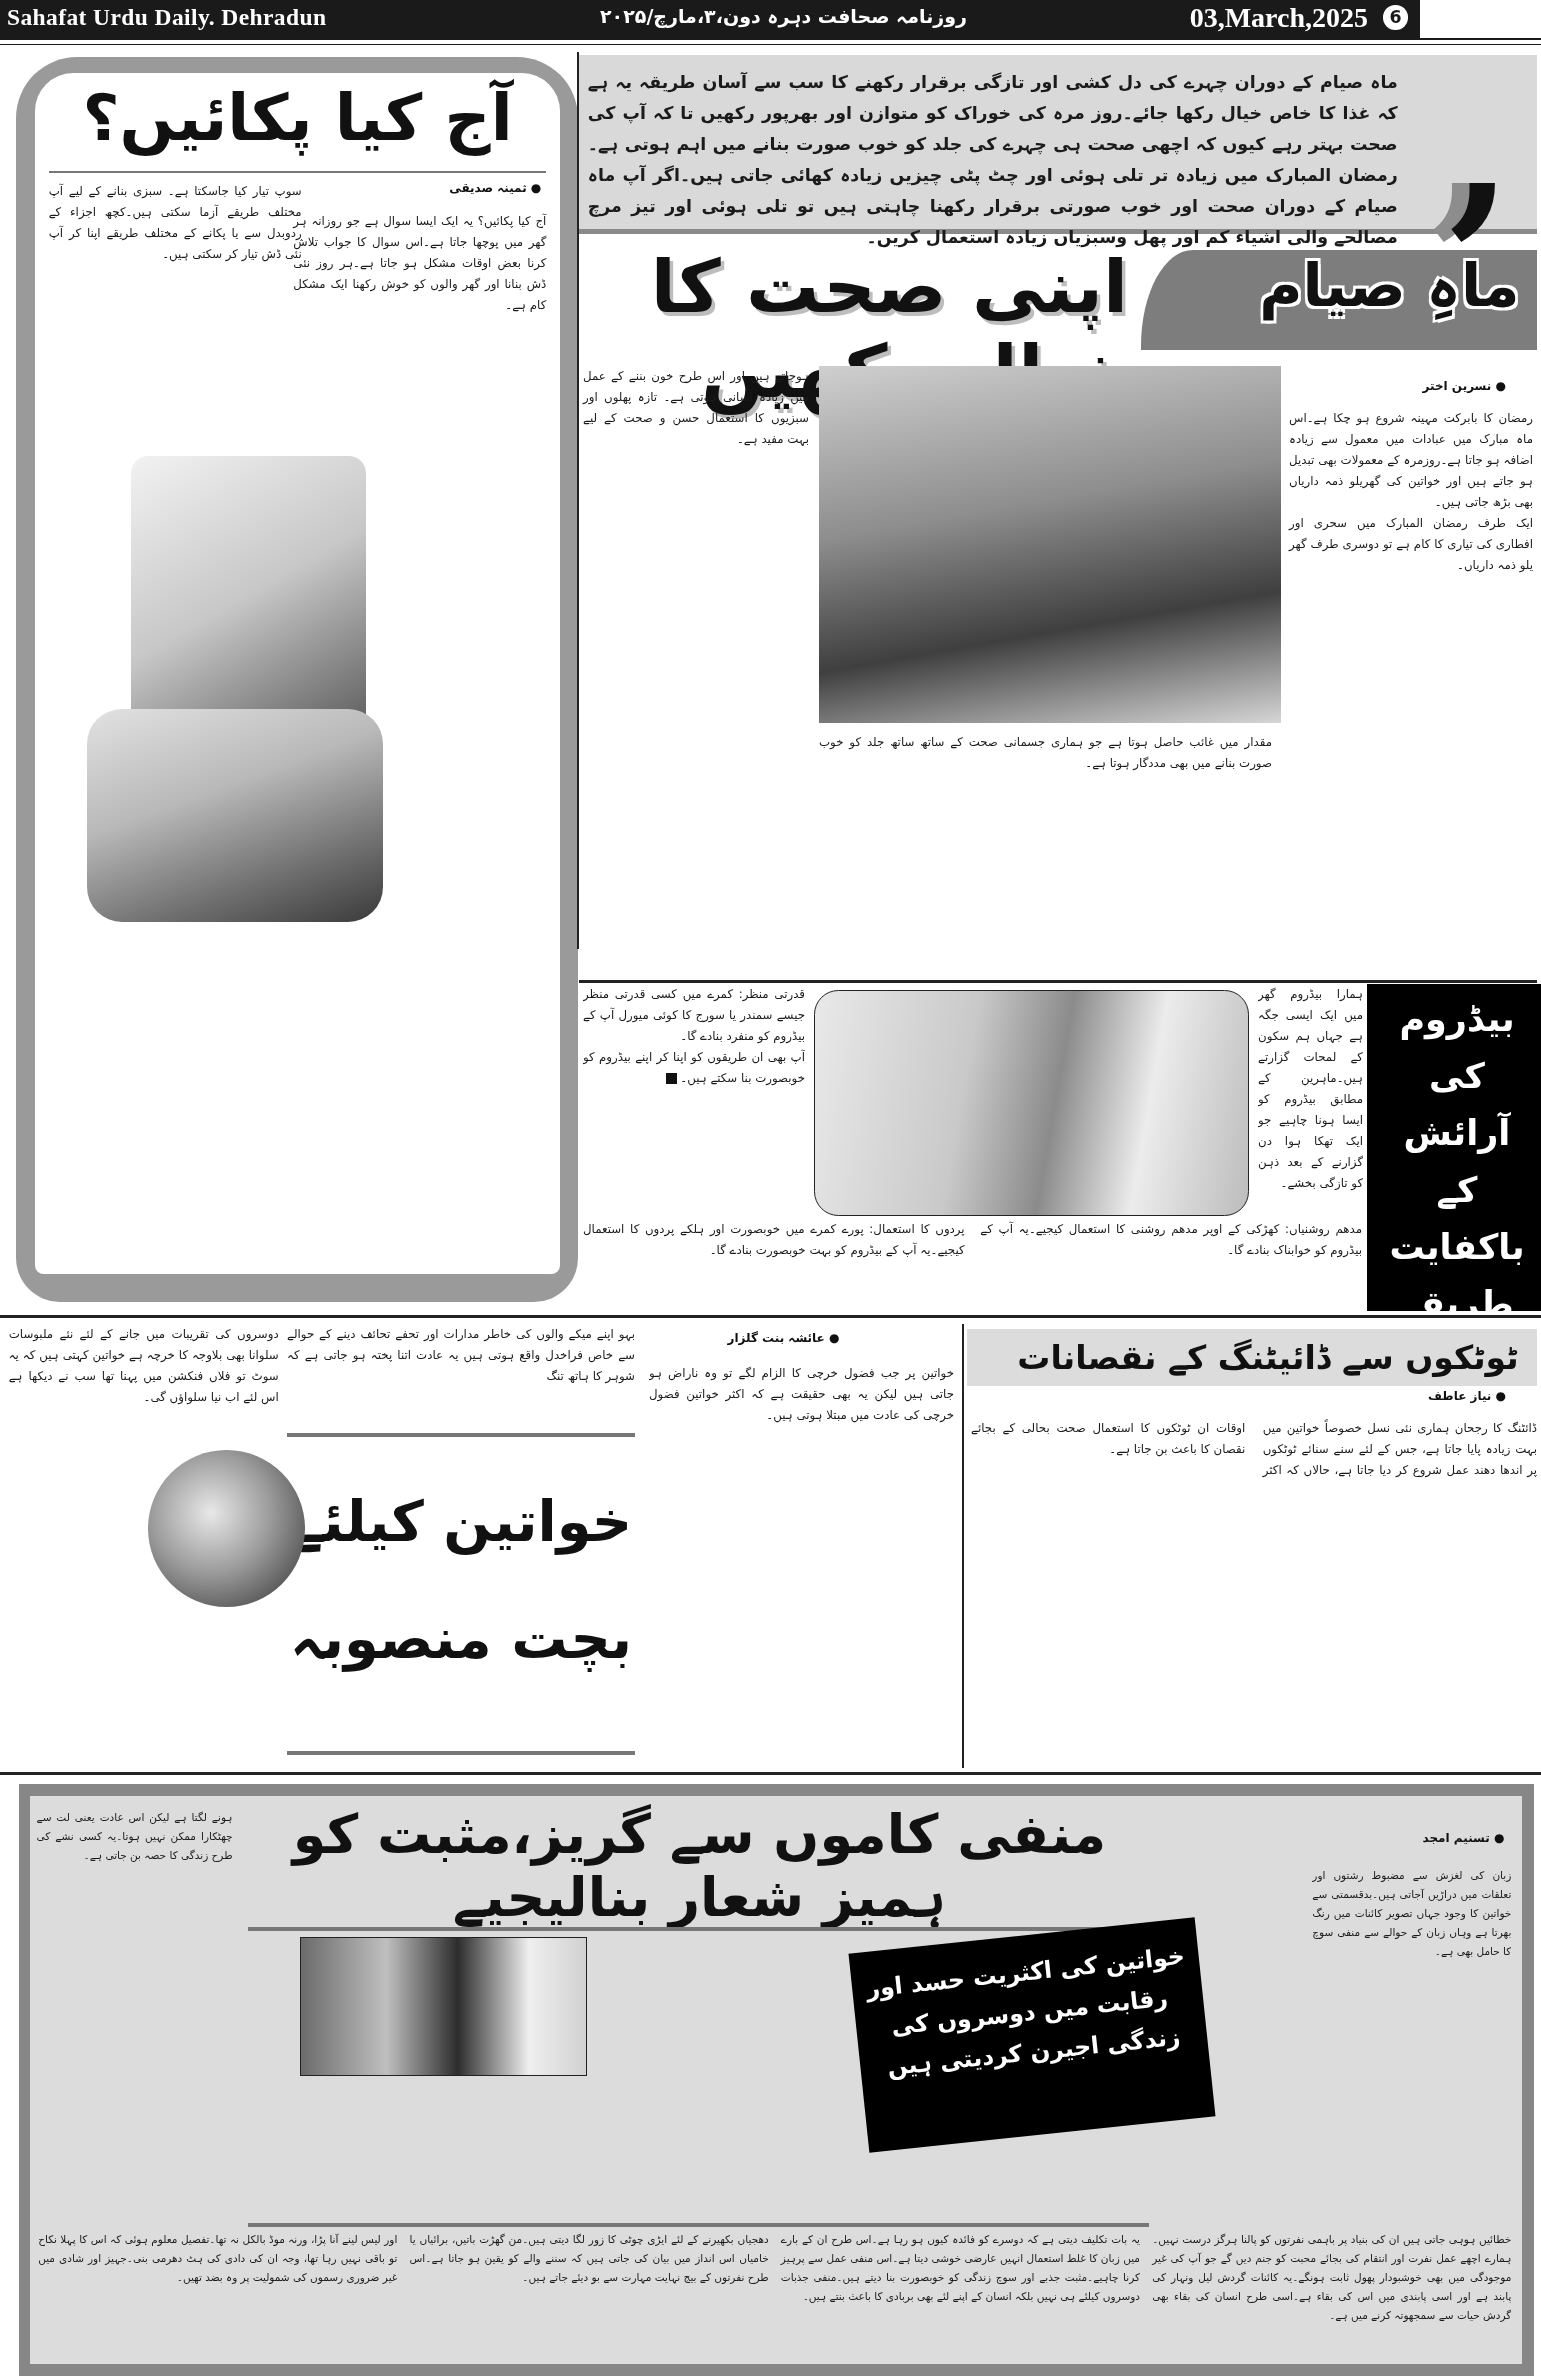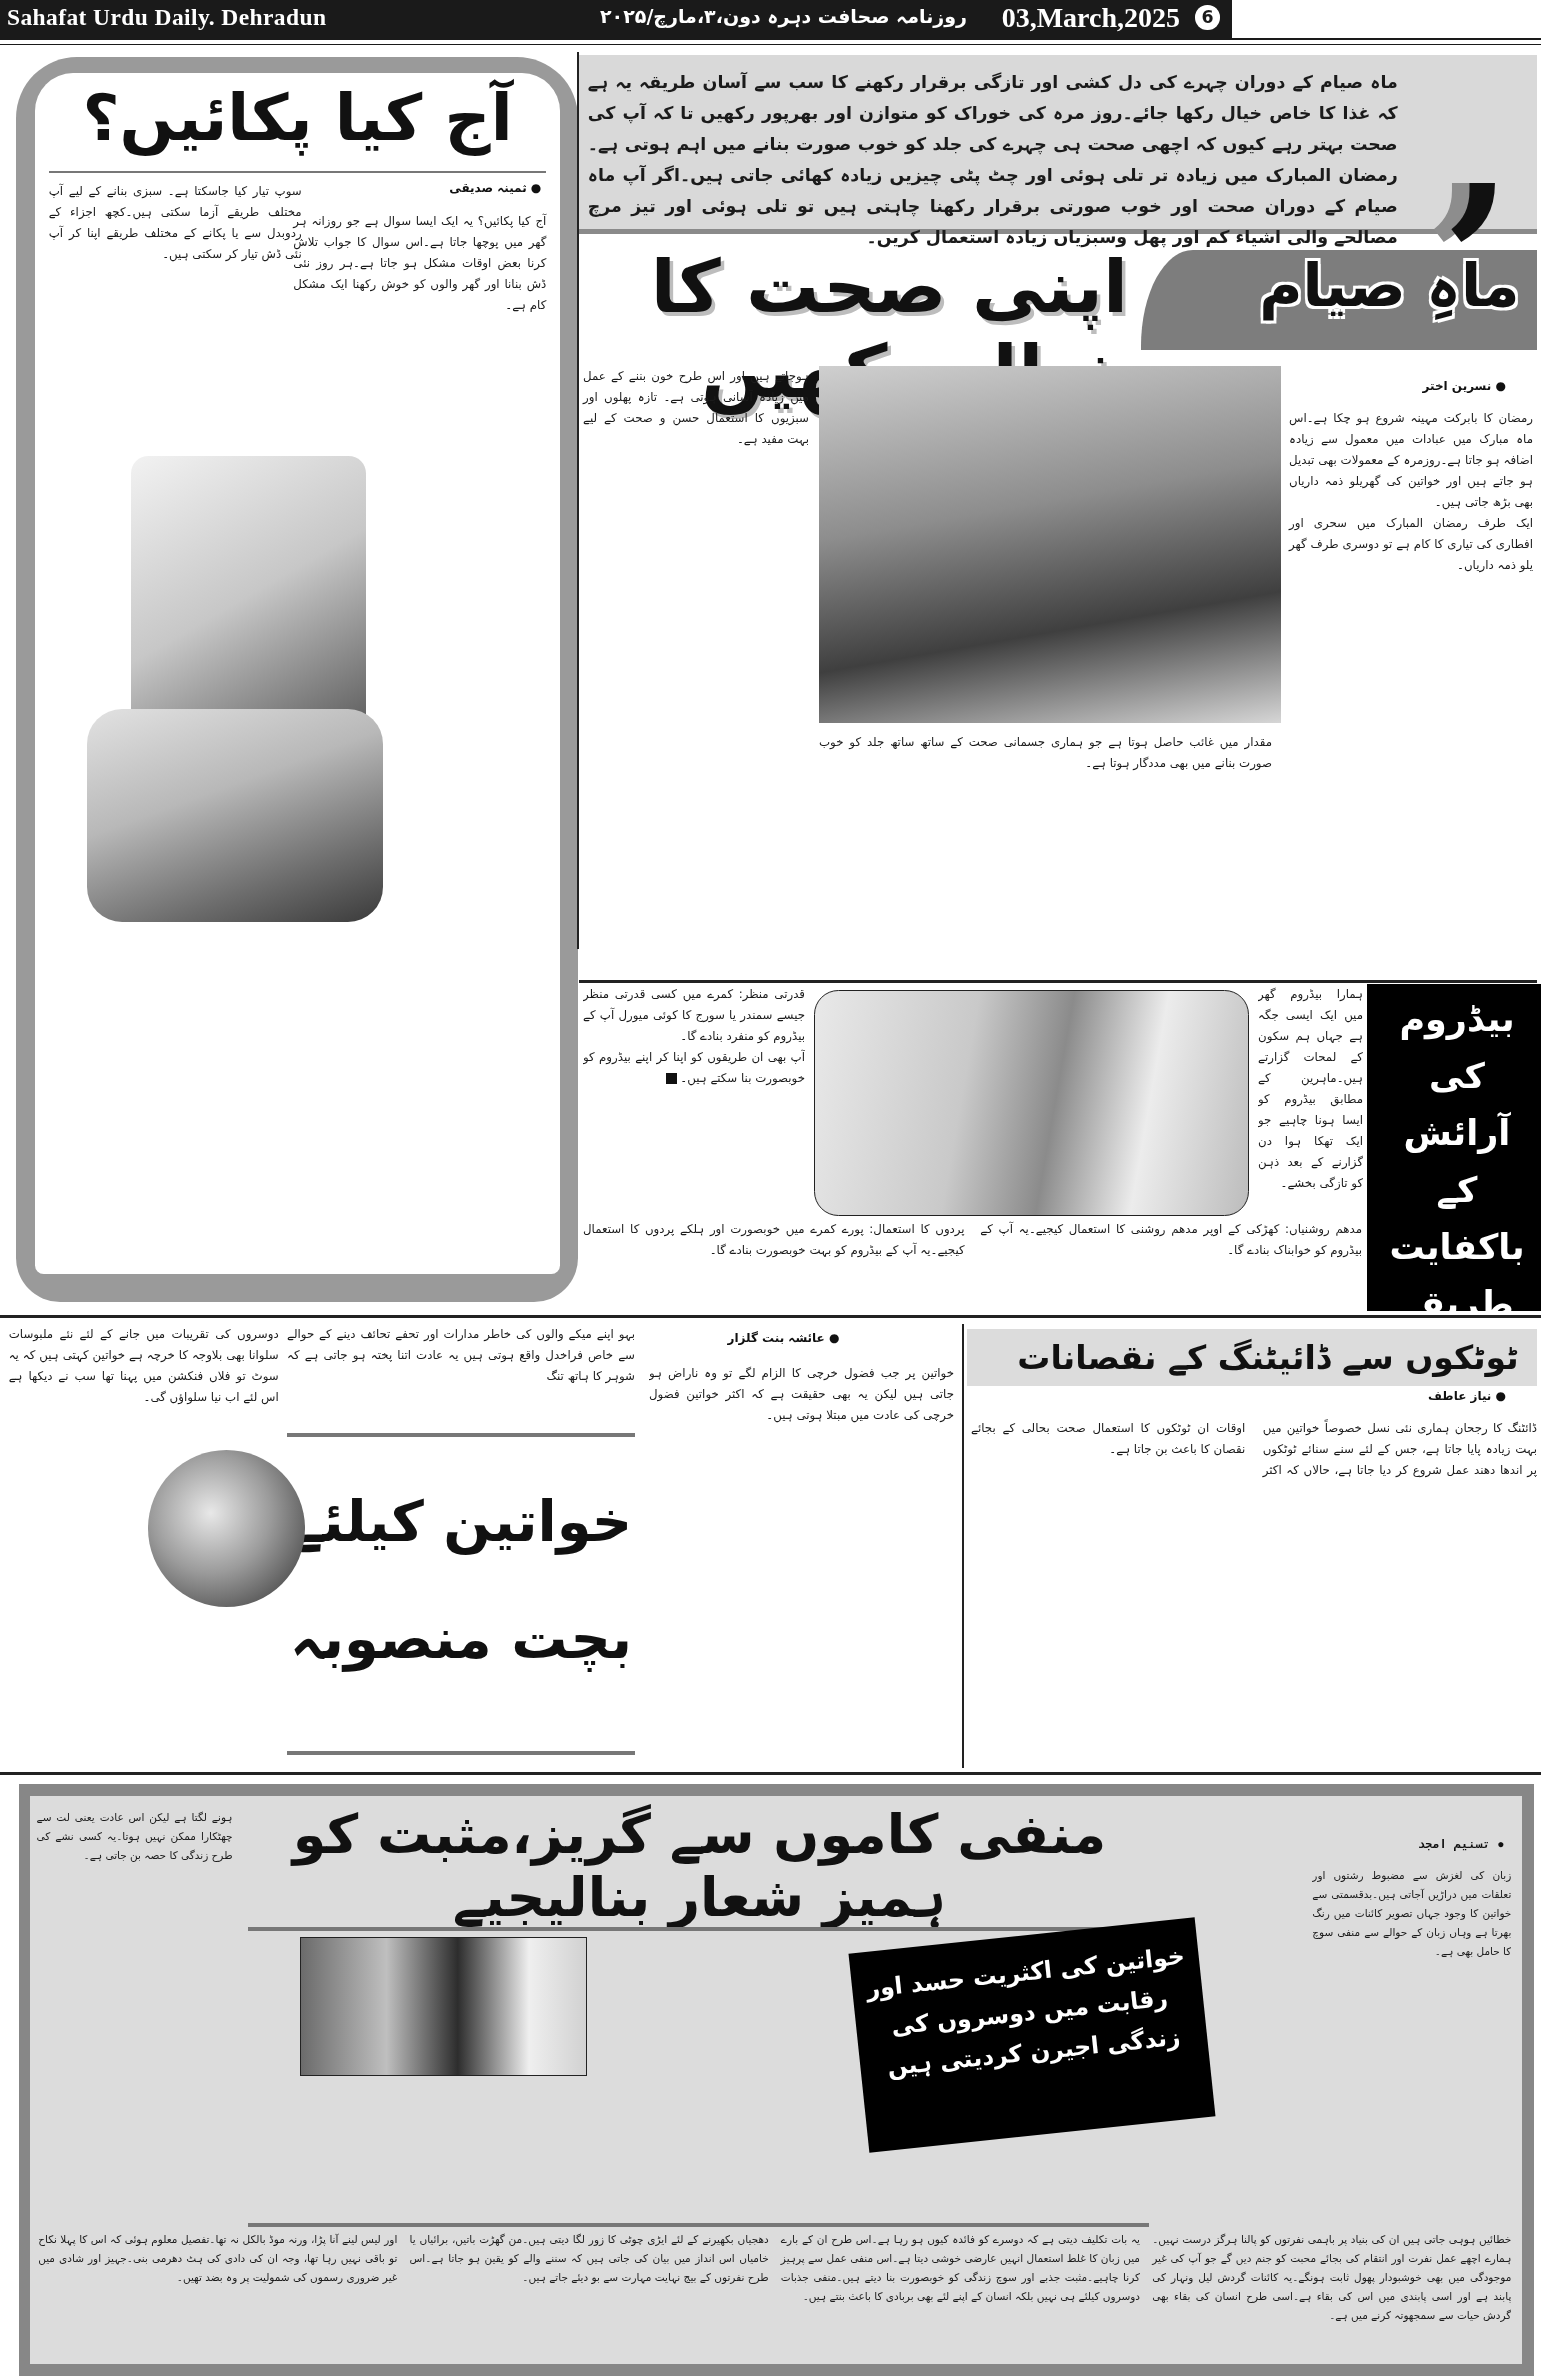--- a/index.html
+++ b/index.html
@@ -1,19 +1,19 @@
 <!DOCTYPE html>
 <html style="font-size:14px"><head>
 <meta charset="utf-8">
 <style>
   * { box-sizing: border-box; margin: 0; padding: 0; }
   html, body { width: 1541px; height: 2377px; background: #ffffff; overflow: hidden; }
   body { font-family: "DejaVu Sans", sans-serif; color: #111; position: relative; }
 
-  .masthead { position: absolute; left: 0; top: 0; width: 1232px; height: 38px; background: #1a1a1a; color: #fff; }
+  .masthead { position: absolute; left: 0; top: 0; width: 1420px; height: 38px; background: #1a1a1a; color: #fff; }
   .masthead .en-left { position: absolute; left: 7px; top: 3.5px; font-family: "Liberation Serif", serif; font-weight: bold; font-size: 23.5px; letter-spacing: 0.4px; }
   .masthead .ur-center { position: absolute; left: 557px; top: 5.2px; width: 453px; text-align: center; font-size: 19px; font-weight: bold; direction: rtl; }
   .masthead .en-date { position: absolute; right: 52px; top: 1.7px; font-family: "Liberation Serif", serif; font-weight: bold; font-size: 28px; }
   .masthead .pageno { position: absolute; right: 12.2px; top: 5.2px; width: 24.4px; height: 24.4px; border-radius: 50%; background: #fff; color: #1a1a1a; font-weight: bold; text-align: center; font-size: 17.4px; line-height: 24.4px; }
   .rule-double { position: absolute; left: 0; top: 38px; width: 1541px; height: 7px; border-top: 2.6px solid #1a1a1a; border-bottom: 1.7px solid #1a1a1a; }
 
   .urdu { direction: rtl; text-align: justify; font-family: "DejaVu Sans", sans-serif; color: #1b1b1b; }
   .col-text { font-size: 11.8px; line-height: 21px; }
   .byline { direction: rtl; font-weight: bold; font-size: 12px; text-align: right; }
   .byline::before { content: "● "; }
@@ -160,21 +160,21 @@
     <p>دوسروں کی تقریبات میں جانے کے لئے نئے ملبوسات سلوانا بھی بلاوجہ کا خرچہ ہے خواتین کہتی ہیں کہ یہ سوٹ تو فلاں فنکشن میں پہنا تھا سب نے دیکھا ہے اس لئے اب نیا سلواؤں گی۔</p>
   </div>
   <div class="photo" style="left:148px; top:1450px; width:157px; height:157px; border-radius:50%; background:radial-gradient(circle at 40% 40%,#e8e8e8 0%,#9b9b9b 45%,#2c2c2c 100%);"></div>
 </section>
 
 <div class="hrule" style="left:0; top:1772px; width:1541px;"></div>
 
 <section class="manfi-box">
   <div class="manfi-inner">
     <div class="manfi-title">منفی کاموں سے گریز،مثبت کو ہمیز شعار بنالیجیے</div>
-    <div class="byline" style="position:absolute; right:17.4px; top:41px; width:174px;font-family:Liberation Mono, monospace;">تسنیم امجد</div>
+    <div class="byline" style="position:absolute; right:17.4px; top:35px; width:174px;">تسنیم امجد</div>
     <div class="urdu" style="position:absolute; right:10.5px; top:70px; width:199px; height:366px; font-size:10.5px; line-height:19px; overflow:hidden;">
       <p>زبان کی لغزش سے مضبوط رشتوں اور تعلقات میں دراڑیں آجاتی ہیں۔بدقسمتی سے خواتین کا وجود جہاں تصویر کائنات میں رنگ بھرتا ہے وہاں زبان کے حوالے سے منفی سوچ کا حامل بھی ہے۔</p>
     </div>
     <div class="urdu" style="position:absolute; left:7px; top:12.2px; width:196px; height:427px; font-size:10.5px; line-height:19px; overflow:hidden;">
       <p>ہونے لگتا ہے لیکن اس عادت یعنی لت سے چھٹکارا ممکن نہیں ہوتا۔یہ کسی نشے کی طرح زندگی کا حصہ بن جاتی ہے۔</p>
     </div>
     <div style="position:absolute; left:218px; top:131px; width:901px; height:3.5px; background:#777;"></div>
     <div class="photo" style="left:270px; top:141px; width:287px; height:139px; border:1.7px solid #222; background:linear-gradient(90deg,#6b6b6b 0%,#bfbfbf 30%,#2d2d2d 55%,#efefef 80%,#d1d1d1 100%);"></div>
     <div style="position:absolute; left:218px; top:427px; width:901px; height:3.5px; background:#777;"></div>
     <div class="urdu" style="position:absolute; left:8.7px; top:434px; right:10.5px; height:131px; font-size:10.5px; line-height:19px; display:flex; flex-direction:row-reverse; gap:12.2px; overflow:hidden;">

